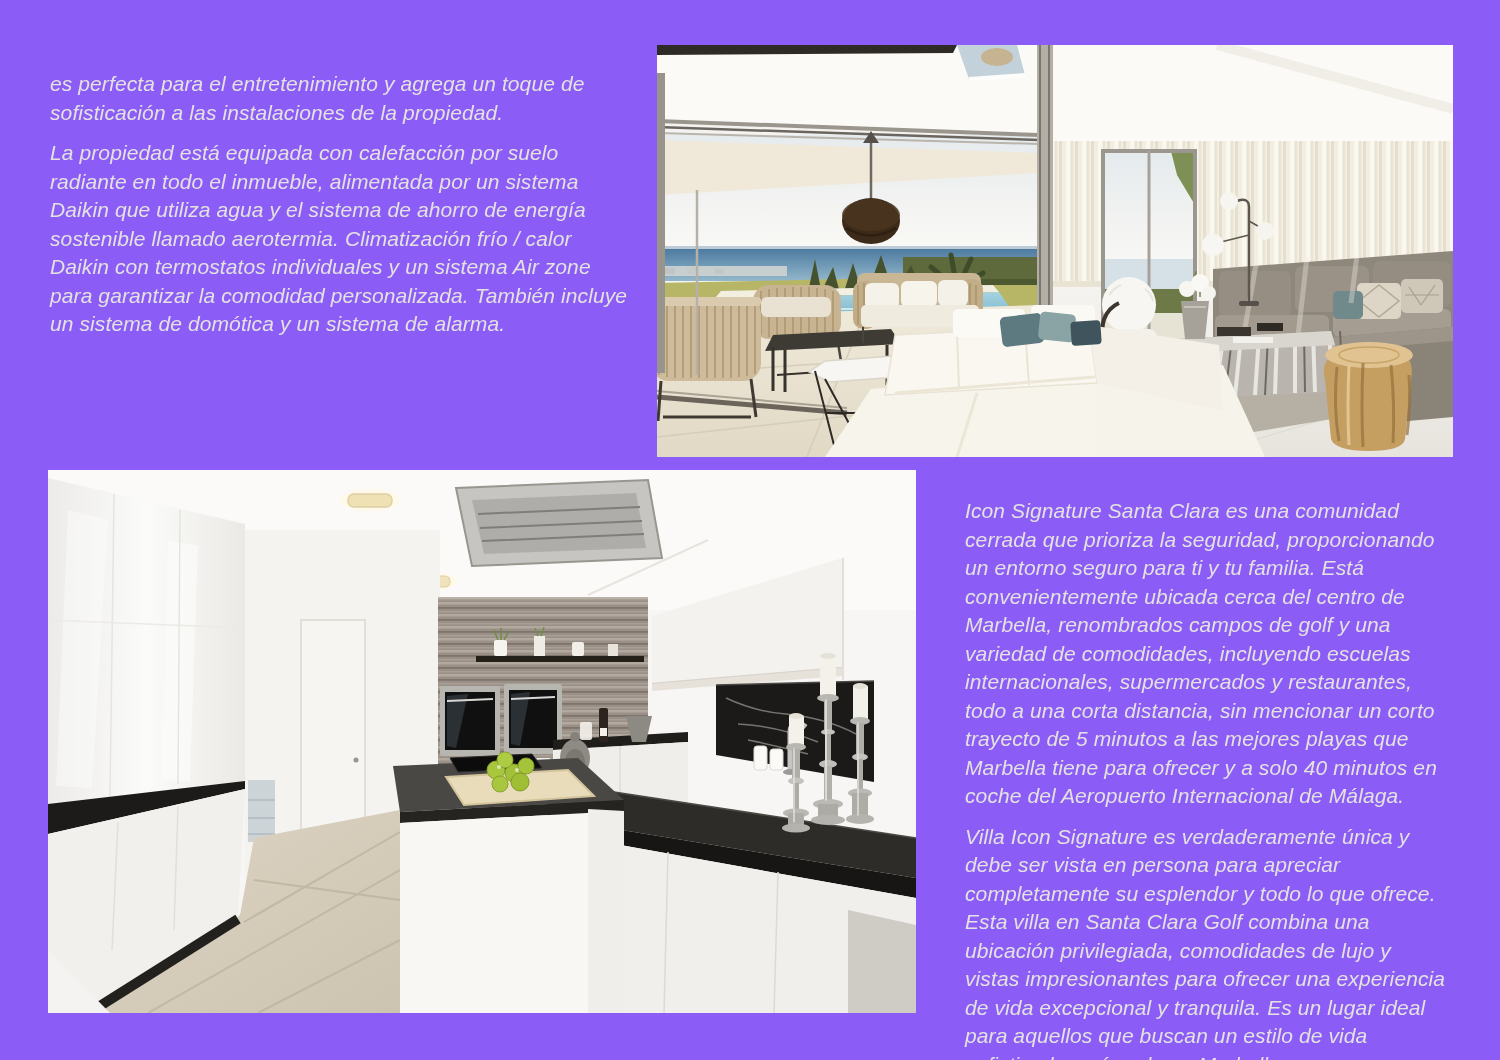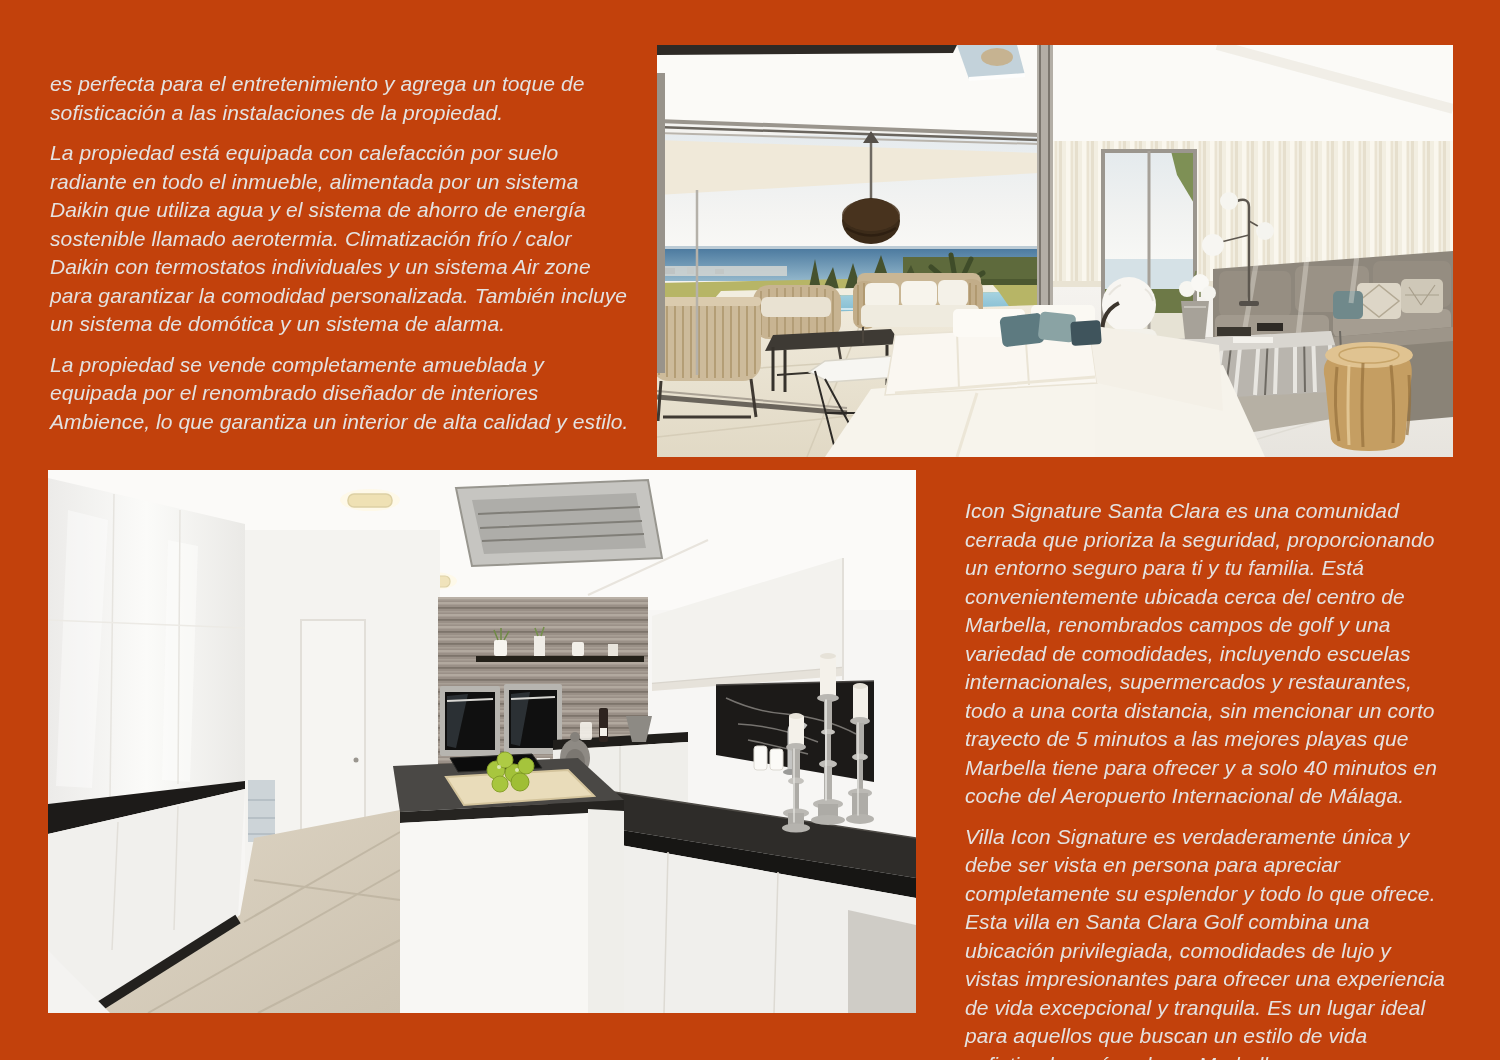--- a/index.html
+++ b/index.html
@@ -16,26 +16,25 @@
   .text-col.right { left:965px; top:497px; width:482px; }
   .para { margin:0 0 12px 0; }
   .photo { position:absolute; margin:0; overflow:hidden; background:#8a8a8a; }
   .photo svg { display:block; width:100%; height:100%; }
   .top-photo     { left:657px; top:45px;  width:796px; height:412px; }
   .kitchen-photo { left:48px;  top:470px; width:868px; height:543px; }
 </style>
 </head>
 <body style="background: rgb(35, 31, 32);">
 
-<main class="page" style="background: #c2410c;">
+<main class="page" style="background: #8b5cf6;">
 
   <section class="text-col left" style="color: rgb(228, 226, 225);">
     <p class="para">es perfecta para el entretenimiento y agrega un toque de sofisticación a las instalaciones de la propiedad.</p>
     <p class="para">La propiedad está equipada con calefacción por suelo radiante en todo el inmueble, alimentada por un sistema Daikin que utiliza agua y el sistema de ahorro de energía sostenible llamado aerotermia. Climatización frío / calor Daikin con termostatos individuales y un sistema Air zone para garantizar la comodidad personalizada. También incluye un sistema de domótica y un sistema de alarma.</p>
-    <p class="para">La propiedad se vende completamente amueblada y equipada por el renombrado diseñador de interiores Ambience, lo que garantiza un interior de alta calidad y estilo.</p>
   </section>
 
   <figure class="photo top-photo" aria-label="Covered terrace with outdoor lounge furniture, pendant lamp, infinity pool and sea view, opening into a bright living room with grey sofa, mirrored coffee table and tree-stump side table">
     <svg viewBox="0 0 796 412" preserveAspectRatio="none" aria-hidden="true">
       <defs>
         <linearGradient id="skyA" x1="0" y1="0" x2="0" y2="1">
           <stop offset="0" stop-color="#e6ebee"></stop>
             <stop offset=".6" stop-color="#f4f4f2"></stop>
             <stop offset="1" stop-color="#fbfaf7"></stop>
         </linearGradient>

